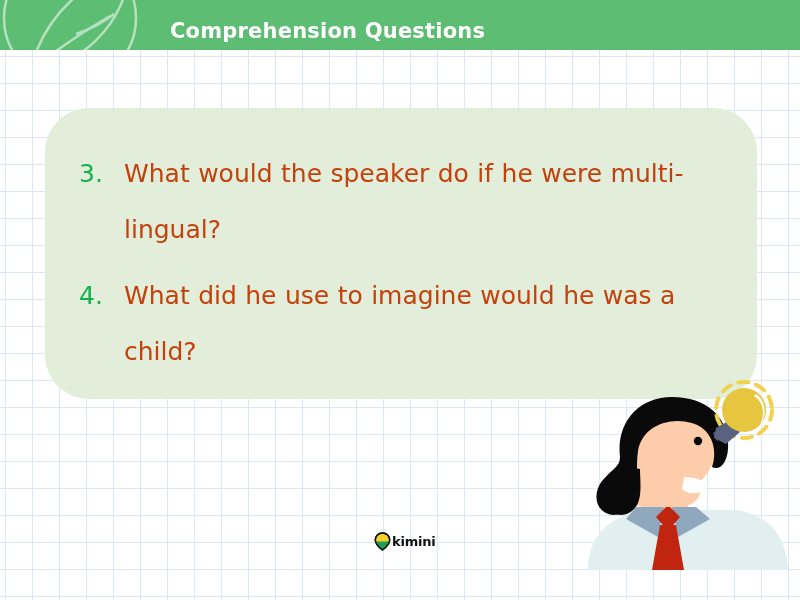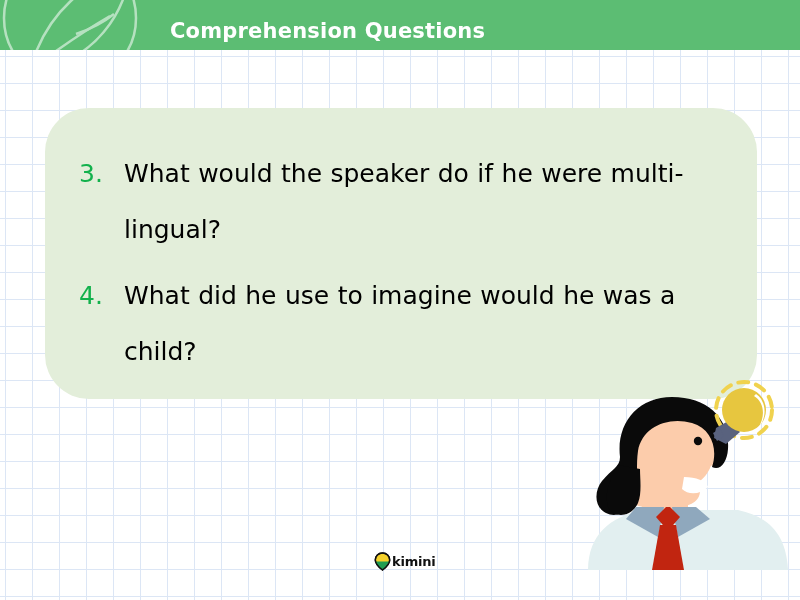--- a/index.html
+++ b/index.html
@@ -90,21 +90,21 @@
     font-size: 25px;
     line-height: 56px;
     color: #12b14c;
     text-align: left;
     padding-left: 1px;
   }
   .question-text {
     flex: 1 1 auto;
     font-size: 25px;
     line-height: 56px;
-    color: #000000;
+    color: #c2410c;
     max-width: 580px;
     word-spacing: 0.5px;
   }
 
   
   #person-illustration {
     position: absolute;
     left: 580px;
     top: 395px;
     width: 220px;
@@ -117,21 +117,21 @@
     left: 700px;
     top: 376px;
     width: 82px;
     height: 82px;
   }
 
   
   #footer-logo {
     position: absolute;
     left: 374px;
-    top: 551px;
+    top: 531px;
     display: flex;
     align-items: center;
     height: 20px;
   }
   #footer-logo-mark {
     width: 17px;
     height: 19px;
     margin-right: 1px;
   }
   #footer-logo-text {

